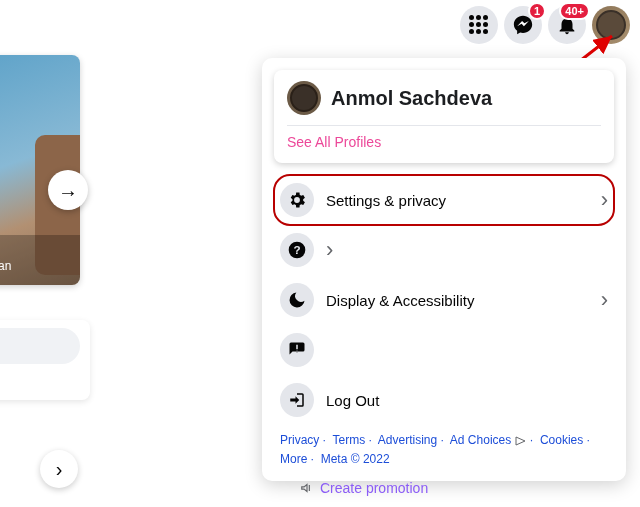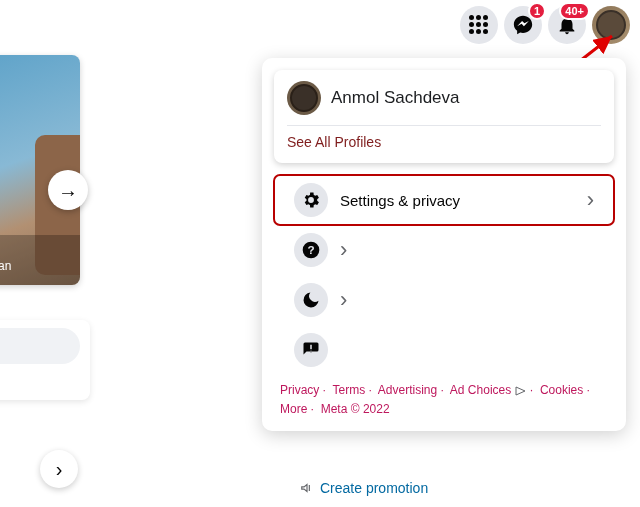--- a/index.html
+++ b/index.html
@@ -26,37 +26,37 @@
     padding:12px;
   }
   .profile-card{
     border:1px solid rgba(0,0,0,0);border-radius:8px;
     box-shadow:0 2px 6px rgba(0,0,0,.18);
     padding:10px 12px 12px 12px;margin-bottom:12px;
   }
   .profile-row{display:flex;align-items:center;gap:10px;}
   .avatar-sm{width:34px;height:34px;border-radius:50%;background:#6b5a46;display:flex;align-items:center;justify-content:center;overflow:hidden;}
   .avatar-sm::after{content:"";width:24px;height:24px;border-radius:50%;background:#3a3028;border:2px solid #2a2018;}
-  .profile-name{font-weight:400;font-size:17px;}
+  .profile-name{font-weight:700;font-size:20px;}
   .divider{height:1px;background:#e4e6eb;margin:10px 0 8px 0;}
-  .see-all{color:#7f1d1d;font-weight:500;font-size:14px;cursor:pointer;}
+  .see-all{color:#ec4899;font-weight:500;font-size:14px;cursor:pointer;}
   .menu-item{
-    display:flex;align-items:center;padding:8px 20px;border-radius:6px;
+    display:flex;align-items:center;padding:8px 6px;border-radius:16px;
     font-size:15px;color:#050505;cursor:pointer;
   }
   .menu-icon{
     width:34px;height:34px;border-radius:50%;background:#e4e6eb;
     display:flex;align-items:center;justify-content:center;margin-right:12px;
     flex:none;
   }
   .menu-label{flex:1;}
   .chev{color:#65676b;font-size:22px;line-height:1;}
   .highlight{outline:2px solid #b80000;outline-offset:-1px;}
   .footer{
-    font-size:12px;color:#be185d;padding:6px 6px 0 6px;line-height:1.6;
+    font-size:12px;color:#1d4ed8;padding:6px 6px 0 6px;line-height:1.6;
   }
   .footer .fdot{padding:0 3px;}
   
   .left-card{
     position:absolute;left:-20px;top:55px;width:100px;height:230px;
     border-radius:8px;overflow:hidden;box-shadow:0 2px 6px rgba(0,0,0,.18);
     background:linear-gradient(160deg,#5fa3c9 0%,#88b9d5 45%,#b29072 70%,#8c6f56 100%);
   }
   .left-card .shade{position:absolute;left:0;bottom:0;width:100%;height:50px;background:rgba(0,0,0,.25);color:#fff;font-size:12px;padding:24px 8px 8px 8px;box-sizing:border-box;}
   .left-card .body{position:absolute;right:0;top:80px;width:45px;height:140px;background:#8c6549;border-radius:10px 0 0 10px;}
@@ -66,21 +66,21 @@
     display:flex;align-items:center;justify-content:center;font-size:20px;color:#050505;
   }
   .left-block{position:absolute;left:-20px;top:320px;width:110px;height:80px;background:#fff;border-radius:8px;box-shadow:0 2px 6px rgba(0,0,0,.1);}
   .left-pill{position:absolute;left:-20px;top:328px;width:100px;height:36px;background:#f0f2f5;border-radius:18px;}
   .left-next2{
     position:absolute;left:40px;top:450px;width:38px;height:38px;background:#fff;
     border-radius:50%;box-shadow:0 2px 6px rgba(0,0,0,.2);
     display:flex;align-items:center;justify-content:center;font-size:20px;color:#050505;
   }
   .bottom-link{
-    position:absolute;left:300px;top:480px;color:#0369a1;font-size:14px;
+    position:absolute;left:300px;top:480px;color:#8b5cf6;font-size:14px;
     display:flex;align-items:center;gap:6px;
   }
   .tiny-icon{width:14px;height:14px;stroke:#65676b;fill:none;stroke-width:2;}
 </style>
 </head>
 <body>
 
 <div class="topnav">
   <div class="navbtn">
     <div class="grid-icon">
@@ -149,31 +149,40 @@
     </div>
     <div class="chev">›</div>
   </div>
 
   <div class="menu-item">
     <div class="menu-icon">
       <svg width="20" height="20" viewBox="0 0 24 24">
           <path fill="#050505" d="M21 12.8A9 9 0 1 1 11.2 3a7 7 0 0 0 9.8 9.8z"></path>
         </svg>
     </div>
+    <div class="menu-label">Display &amp; Accessibility</div>
     <div class="chev">›</div>
   </div>
 
   <div class="menu-item">
     <div class="menu-icon">
       <svg width="18" height="18" viewBox="0 0 24 24">
           <path fill="#050505" d="M20 2H4a2 2 0 0 0-2 2v14l4-4h14a2 2 0 0 0 2-2V4a2 2 0 0 0-2-2zm-7 9h-2V5h2v6zm0 4h-2v-2h2v2z"></path>
         </svg>
     </div>
   </div>
 
+  <div class="menu-item">
+    <div class="menu-icon">
+      <svg width="18" height="18" viewBox="0 0 24 24">
+          <path fill="#050505" d="M10 17l5-5-5-5v3H3v4h7v3zm9-14H12v2h7v14h-7v2h7a2 2 0 0 0 2-2V5a2 2 0 0 0-2-2z"></path>
+        </svg>
+    </div>
+    <div class="menu-label">Log Out</div>
+  </div>
 
   <div class="footer">
     <a>Privacy</a><span class="fdot">·</span>
     <a>Terms</a><span class="fdot">·</span>
     <a>Advertising</a><span class="fdot">·</span>
     <a>Ad Choices</a>
     <svg width="12" height="10" viewBox="0 0 24 20" style="vertical-align:middle">
         <path fill="none" stroke="#65676b" stroke-width="2" d="M2 2l18 8-18 8V2z"></path>
       </svg><span class="fdot">·</span>
     <a>Cookies</a><span class="fdot">·</span>

